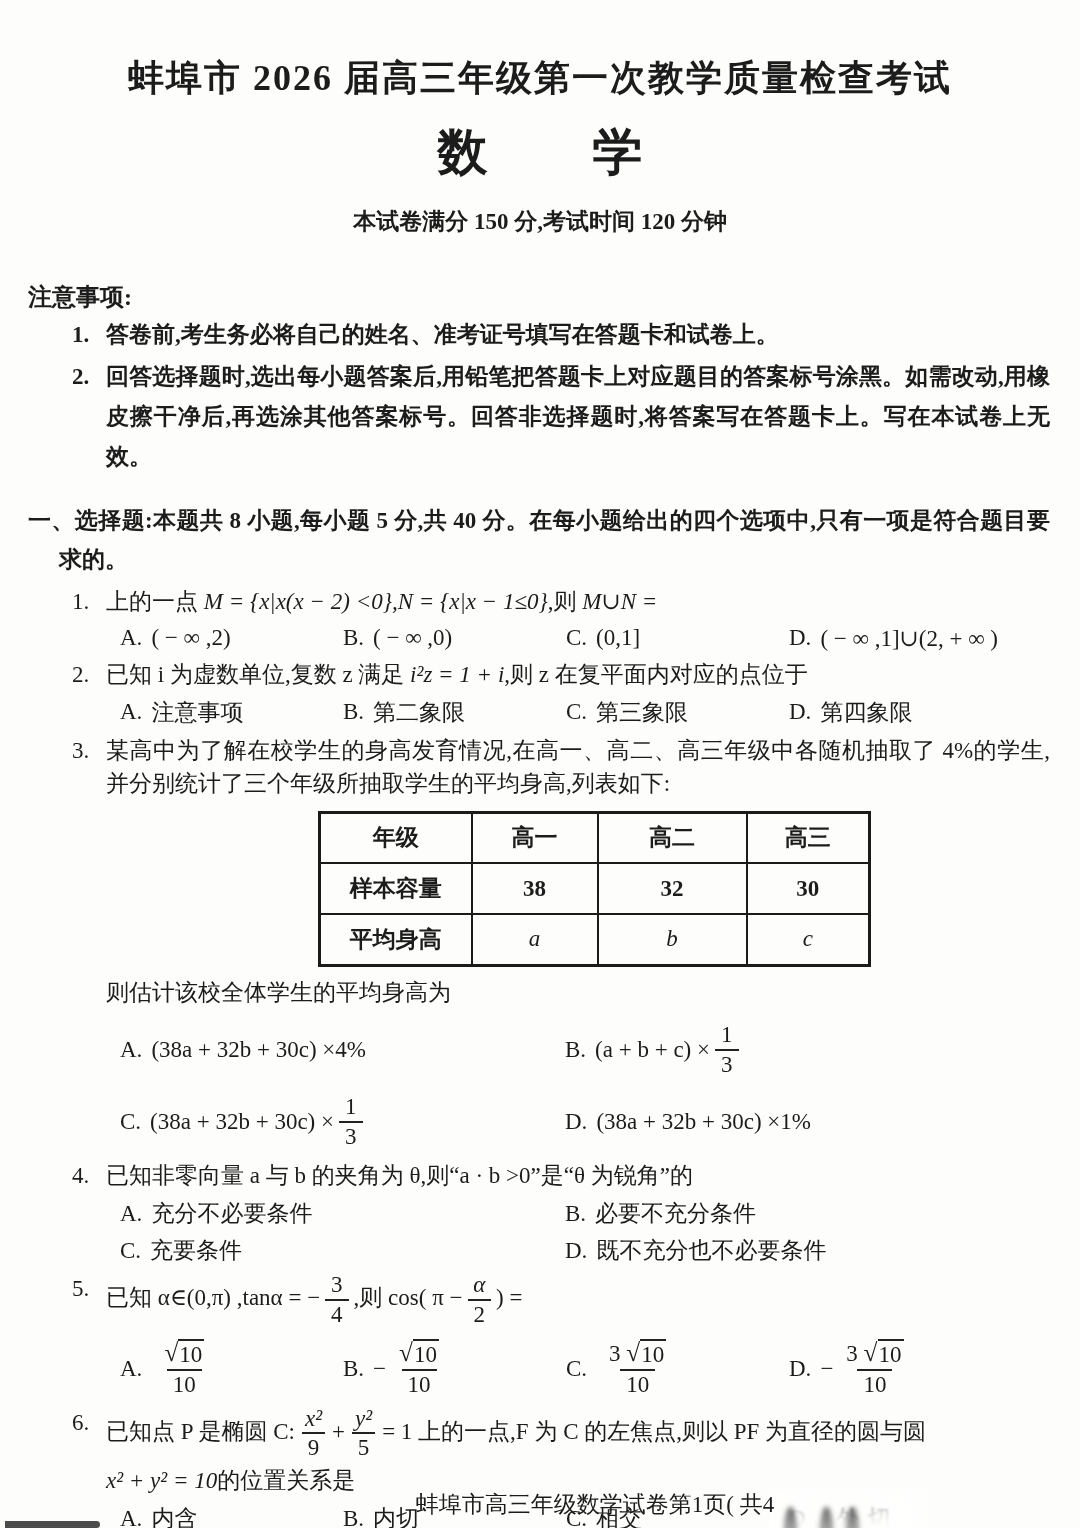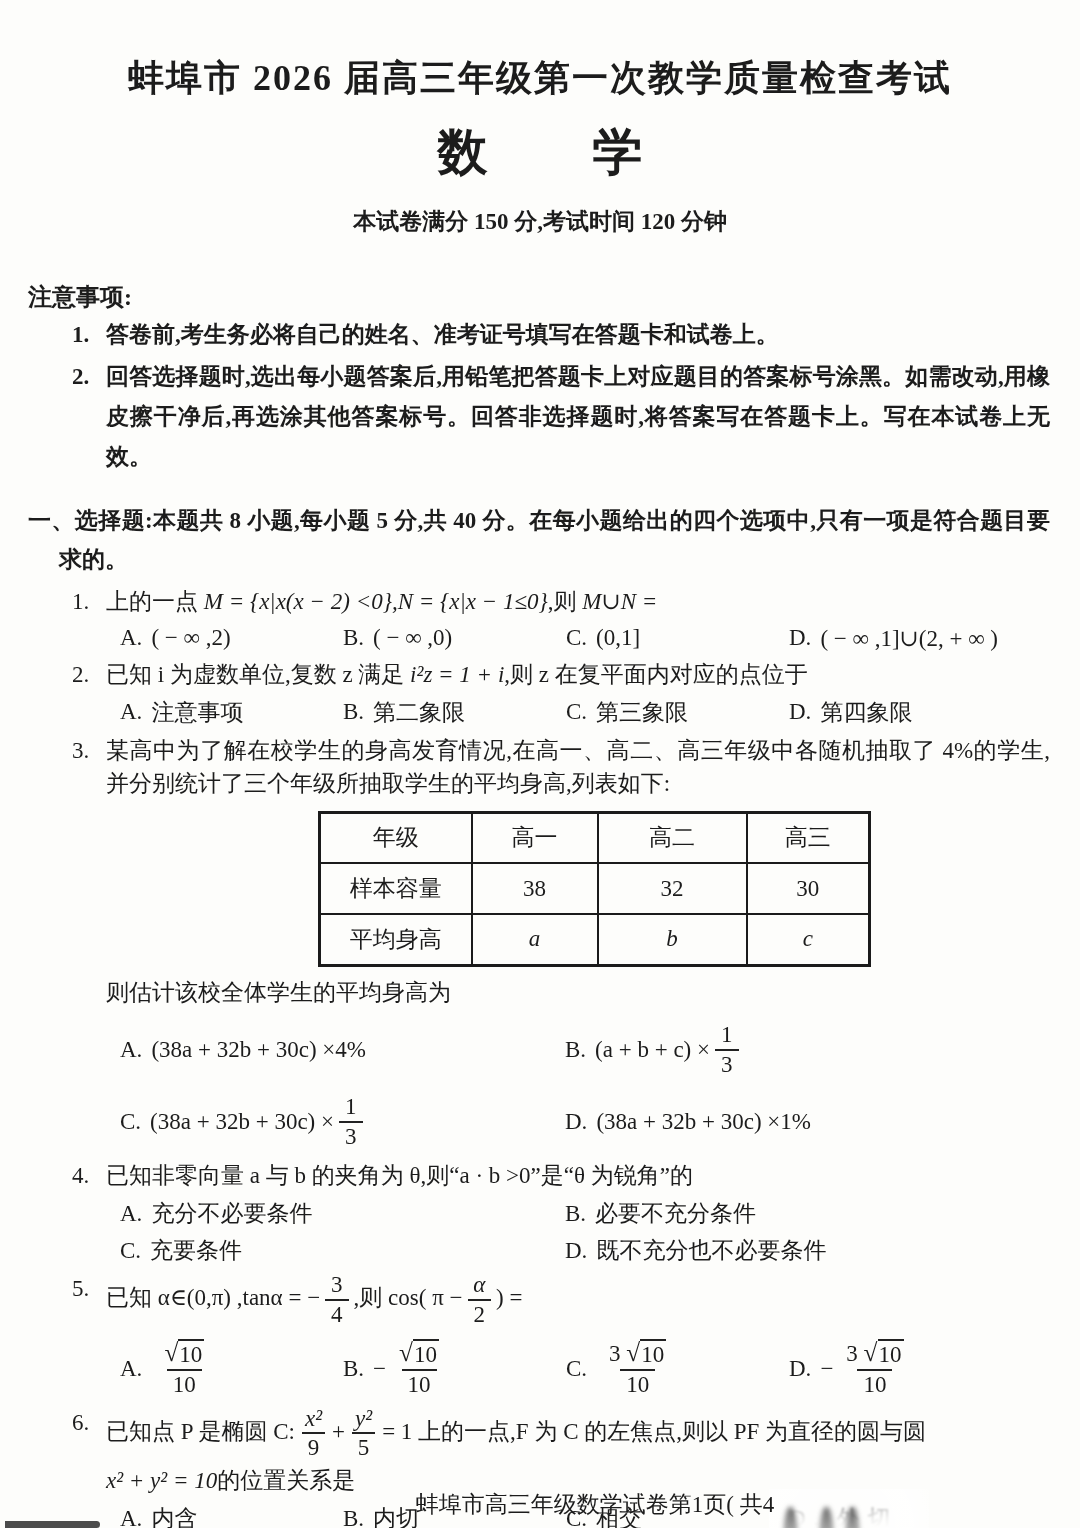--- a/index.html
+++ b/index.html
@@ -67,21 +67,21 @@
   .fden { border-top:2px solid #222; padding:1px 6px 0; line-height:1.12; text-align:center; }
   .sqrt { display:inline-flex; align-items:flex-start; }
   .sqsign { line-height:1.05; font-size:1.1em; }
   .rad { border-top:2px solid #222; line-height:1.12; padding:1px 2px 0 1px; }
   
   .q3-table { border-collapse:collapse; table-layout:fixed;
               margin:10px 0 0 246px; width:520px;
               border:3px solid #1b1b1b; }
   .q3-table td { border:2px solid #1b1b1b; height:51px;
                  text-align:center; vertical-align:middle;
-                 font-size:23px; font-weight:normal; }
+                 font-size:23px; font-weight:bold; }
   .q3-table td.it { font-style:italic; font-weight:normal; }
   .post-stem { margin:10px 0 0 34px; line-height:1.4;font-family:Liberation Serif, serif; }
   .optrow-tall { margin-top:10px; min-height:62px; }
   
   .opt-smudged { position:relative; }
   .smear-text {
     display:inline-block; color:#3e3e3e;
     letter-spacing:8px; filter:blur(1.2px);
     -webkit-mask-image:linear-gradient(to bottom,#000 20%,rgba(0,0,0,.35) 48%,transparent 78%);
     mask-image:linear-gradient(to bottom,#000 20%,rgba(0,0,0,.35) 48%,transparent 78%);

